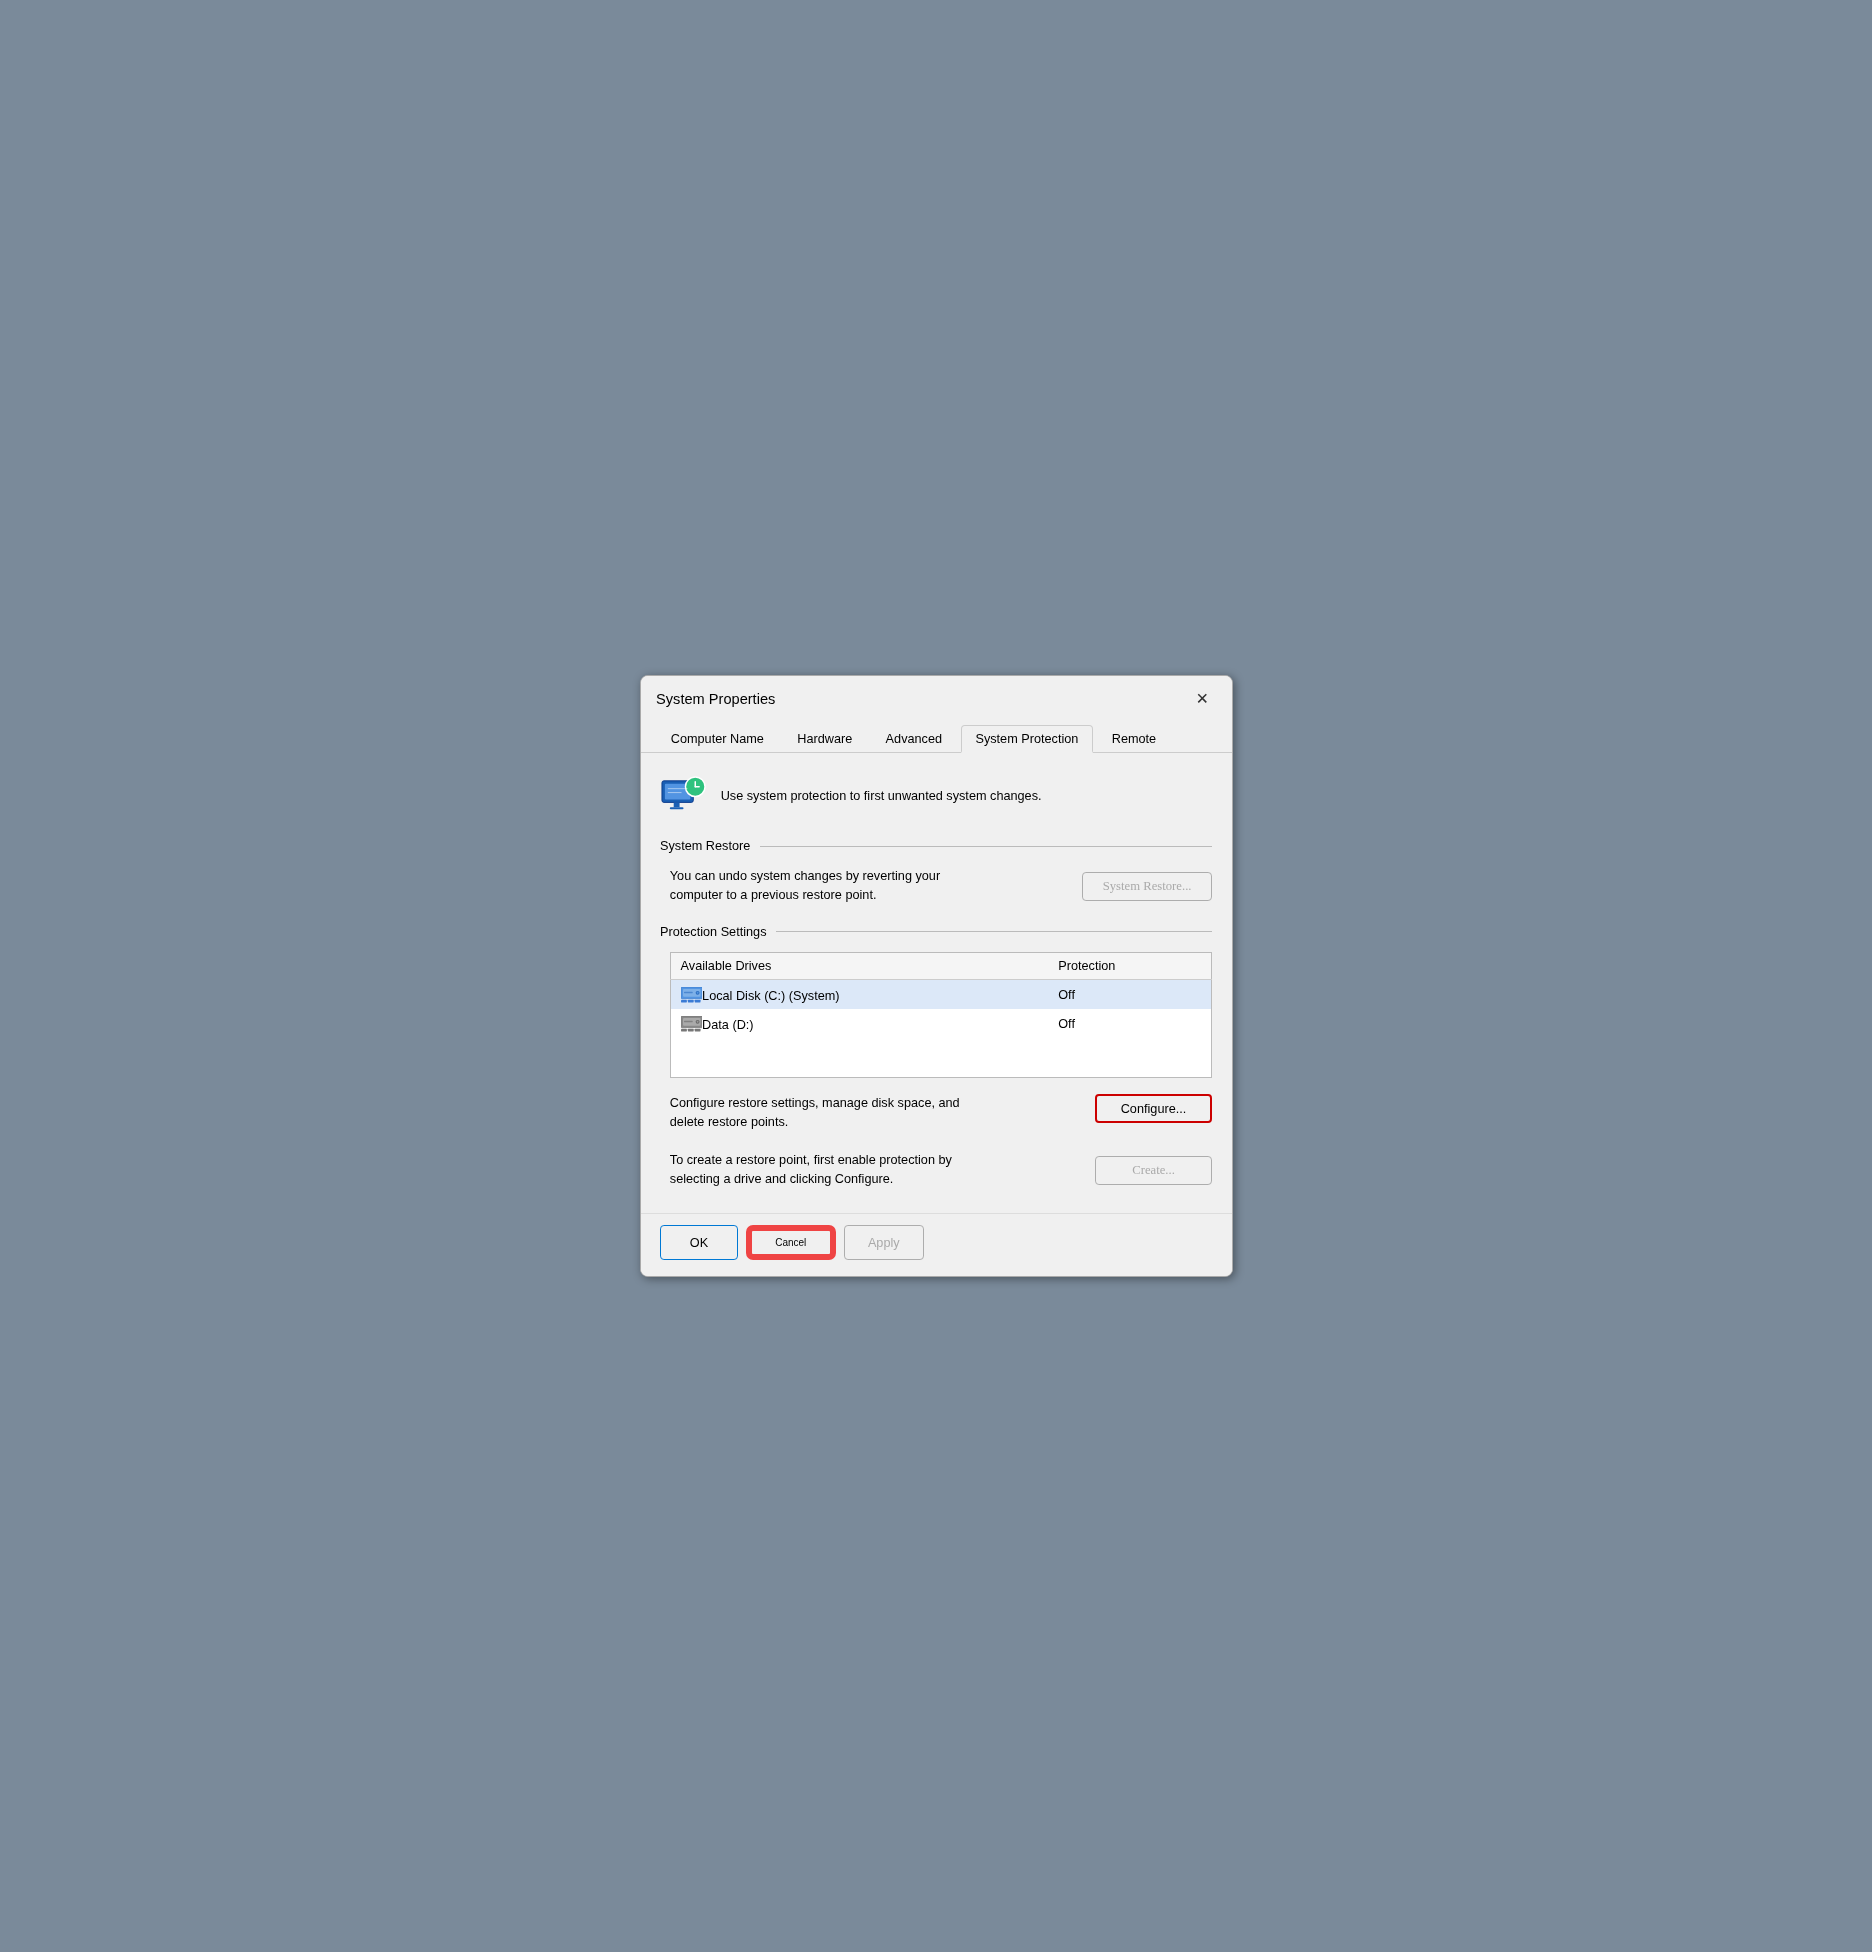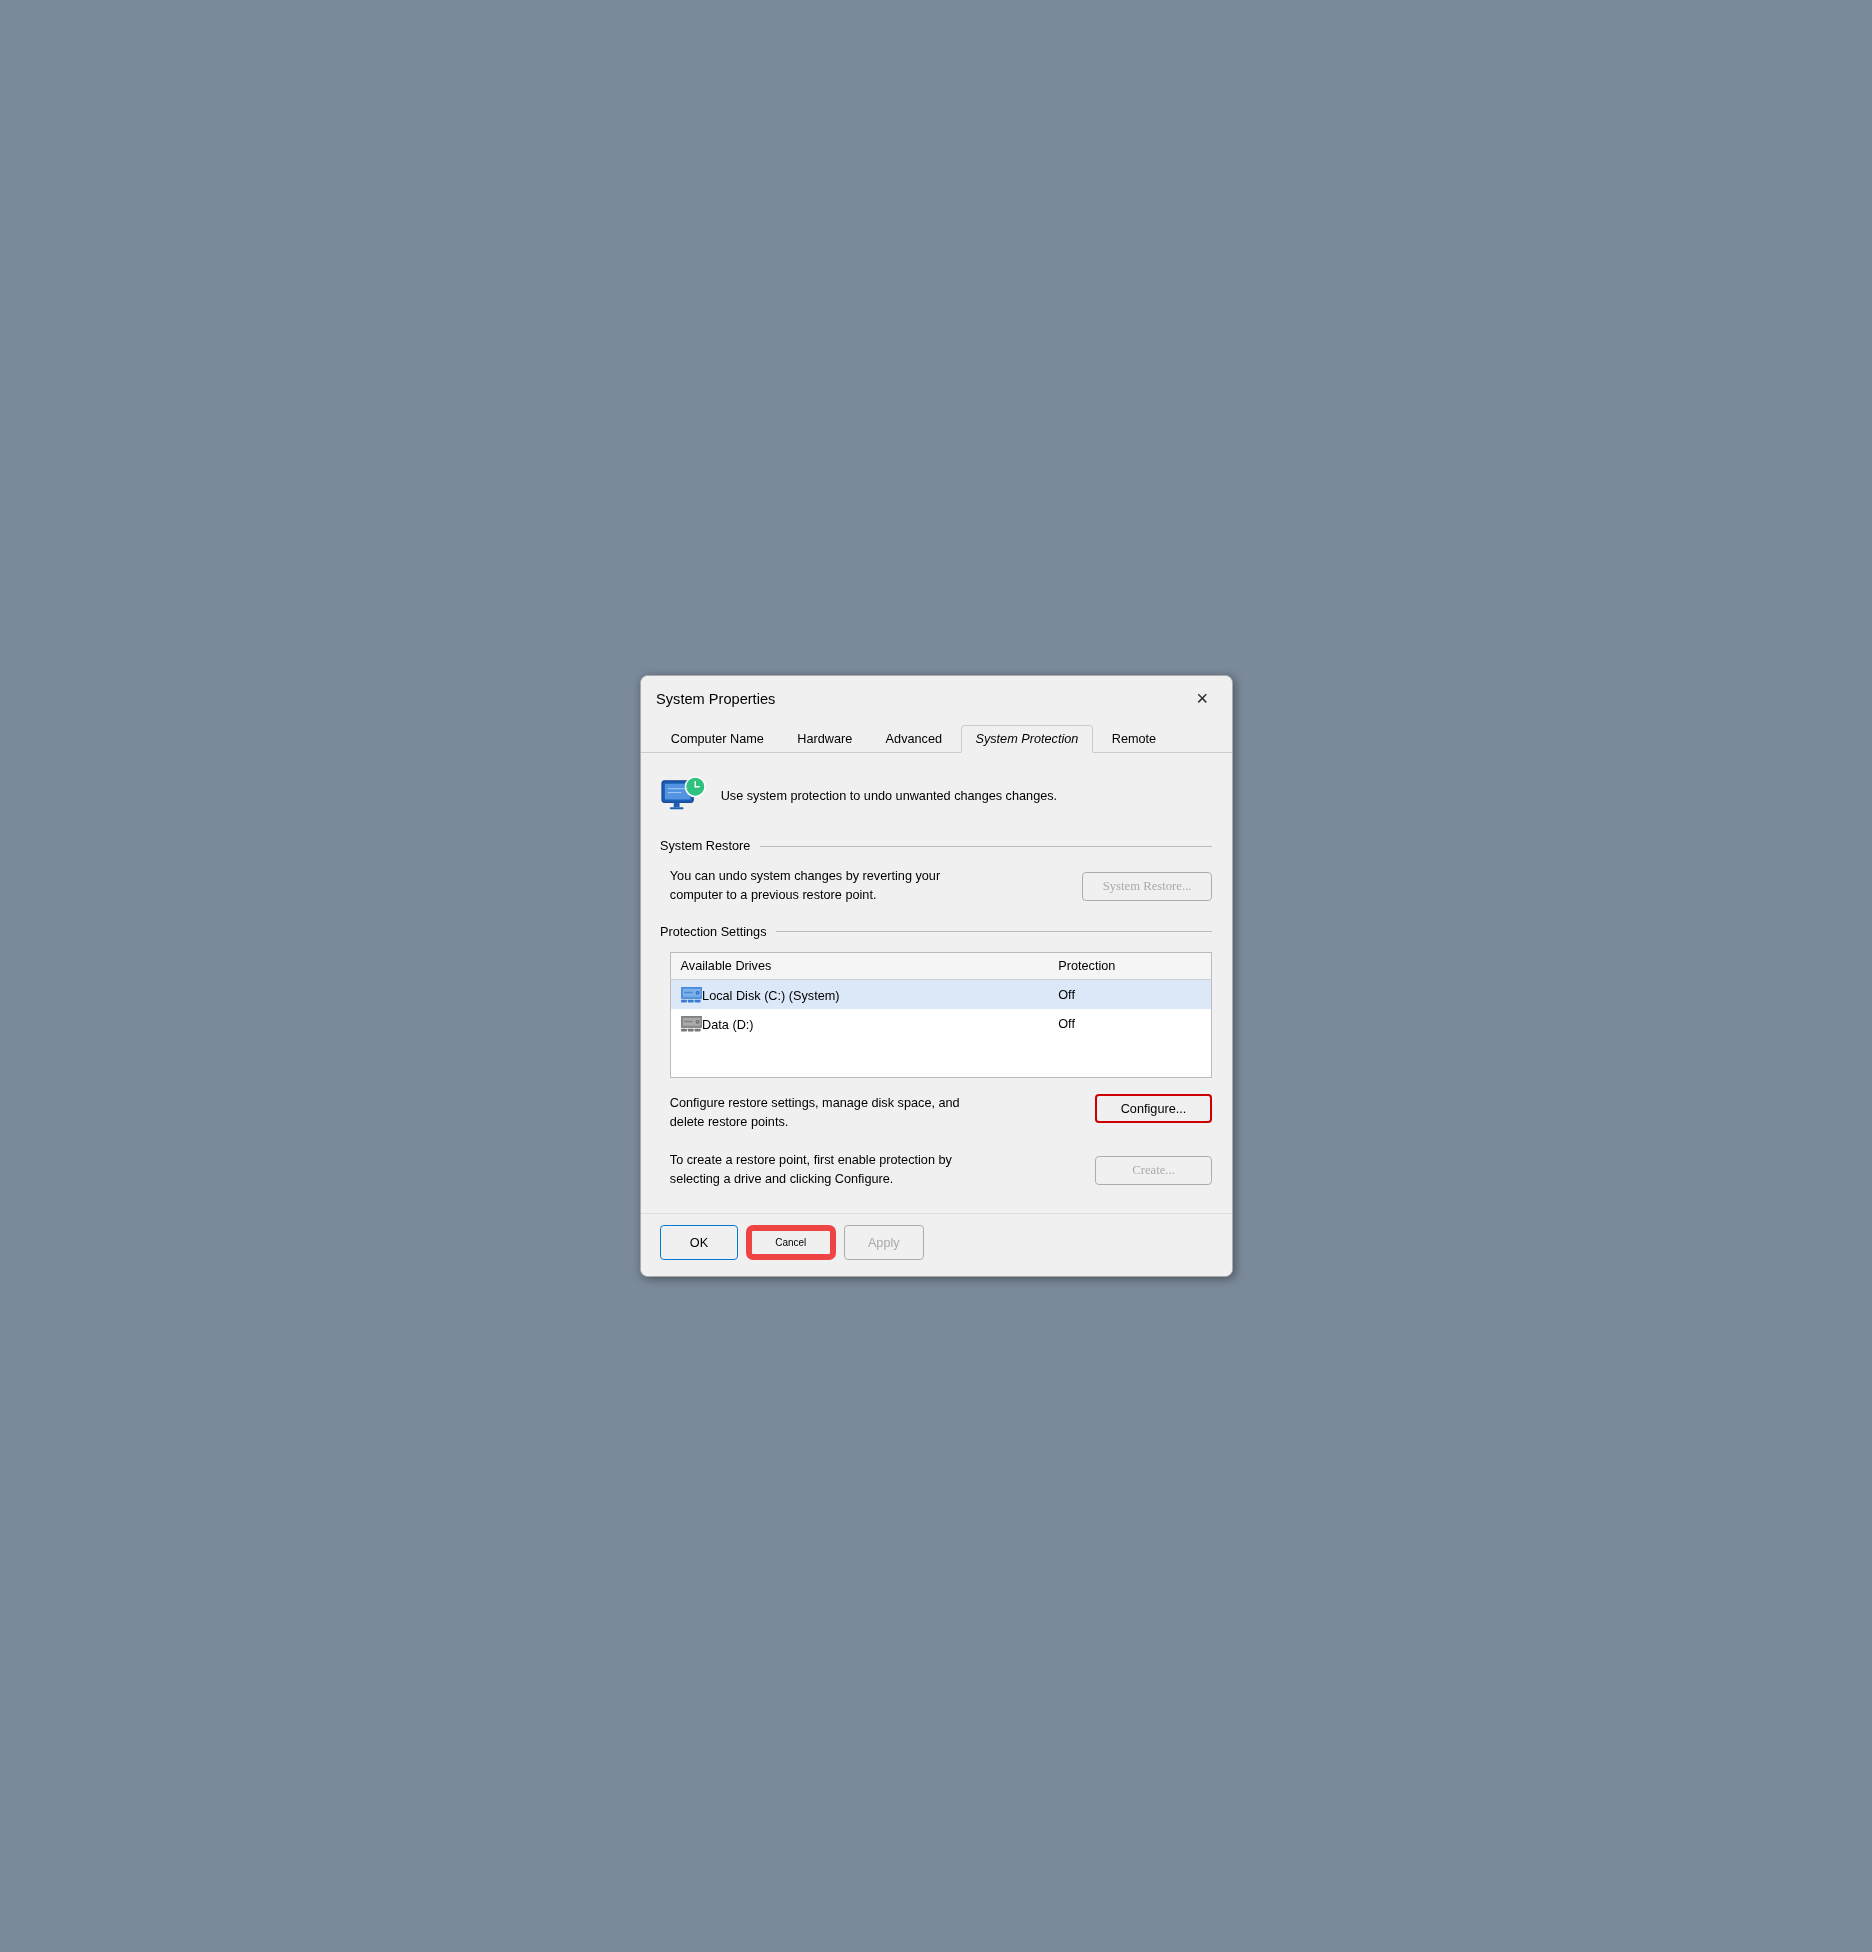--- a/index.html
+++ b/index.html
@@ -78,21 +78,20 @@
       white-space: nowrap;
     }
 
     .tab.active {
       background: #f0f0f0;
       border: 1px solid #ccc;
       border-bottom: 2px solid #f0f0f0;
       margin-bottom: -1px;
       z-index: 1;
       font-weight: 400;
-      font-style: italic;
     }
 
     .dialog-body {
       background: #f0f0f0;
       padding: 19.5px 19.5px 13.7px 19.5px;
     }
 
     .info-row {
       display: flex;
       align-items: center;
@@ -318,21 +317,21 @@
           <rect x="10" y="35" width="14" height="2" rx="1" fill="#1a5fb4"></rect>
 
           <circle cx="36" cy="14" r="10" fill="#2ec27e" stroke="white" stroke-width="1.5"></circle>
           <line x1="36" y1="9" x2="36" y2="14" stroke="white" stroke-width="1.5" stroke-linecap="round"></line>
           <line x1="36" y1="14" x2="40" y2="14" stroke="white" stroke-width="1.5" stroke-linecap="round"></line>
 
           <line x1="8" y1="16" x2="28" y2="16" stroke="white" stroke-width="1" opacity="0.5"></line>
           <line x1="8" y1="20" x2="22" y2="20" stroke="white" stroke-width="1" opacity="0.5"></line>
         </svg>
       </div>
-      <span class="info-text">Use system protection to undo unwanted changes changes.</span>
+      <span class="info-text">Use system protection to first unwanted system changes.</span>
     </div>
 
     <div class="section-header">
       <span class="section-title">System Restore</span>
       <div class="section-line"></div>
     </div>
 
     <div class="section-content">
       <div class="restore-row">
         <span class="restore-text">You can undo system changes by reverting

